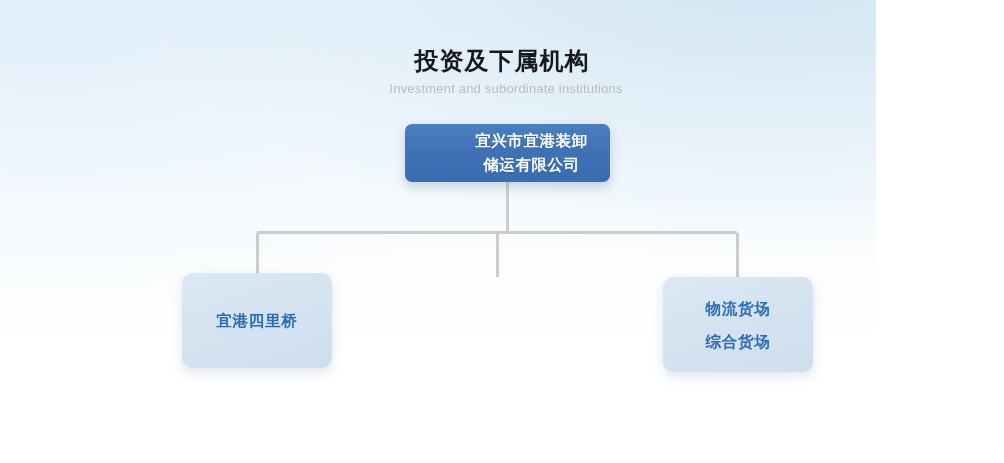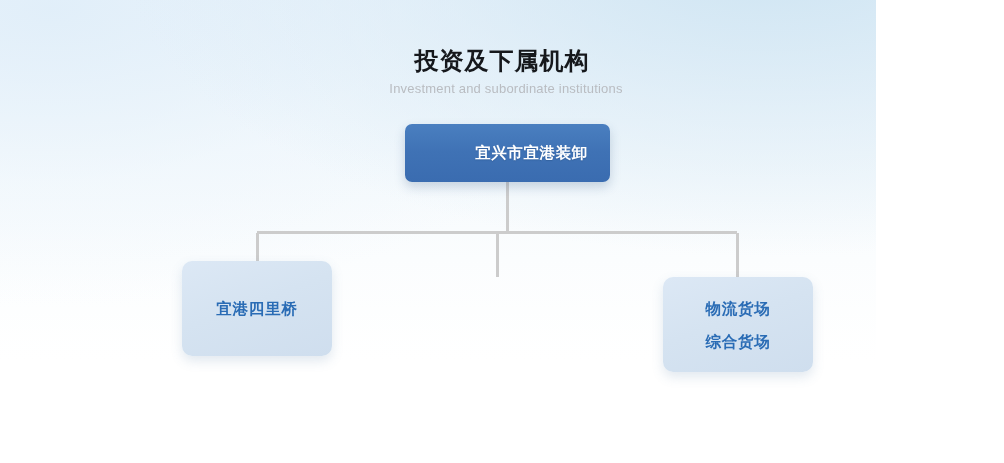--- a/index.html
+++ b/index.html
@@ -115,21 +115,21 @@
     box-shadow: 0 5px 12px rgba(80, 118, 160, 0.17);
   }
   .node-child .node-line {
     color: #2a6cb5;
     font-size: 15.5px;
     font-weight: bold;
     line-height: 33px;
     letter-spacing: 0.8px;
   }
 
-  #node-child-0 { left: 182px; top: 261px; gap: 44px; }
+  #node-child-0 { left: 182px; top: 273px; gap: 44px; }
   #node-child-1 { left: 423px; top: 277px; }
   #node-child-2 { left: 663px; top: 277px; }
 </style>
 </head>
 <body>
 
 <div id="stage">
 
   <div id="bg-wash"></div>
 
@@ -144,20 +144,21 @@
 
     <line x1="257" y1="232.5" x2="737" y2="232.5" stroke="#cccccc" stroke-width="3" shape-rendering="crispEdges"></line>
 
     <line x1="257.5" y1="232.5" x2="257.5" y2="277" stroke="#cccccc" stroke-width="3" shape-rendering="crispEdges"></line>
     <line x1="497.5" y1="232.5" x2="497.5" y2="277" stroke="#cccccc" stroke-width="3" shape-rendering="crispEdges"></line>
     <line x1="737.5" y1="232.5" x2="737.5" y2="277" stroke="#cccccc" stroke-width="3" shape-rendering="crispEdges"></line>
   </svg>
 
   <div id="node-root" class="node">
     <span class="node-line">宜兴市宜港装卸</span>
+    <span class="node-line">储运有限公司</span>
   </div>
 
   <div id="node-child-0" class="node node-child">
     <span class="node-line">宜港四里桥</span>
   </div>
 
 
   <div id="node-child-2" class="node node-child">
     <span class="node-line">物流货场</span>
     <span class="node-line">综合货场</span>

